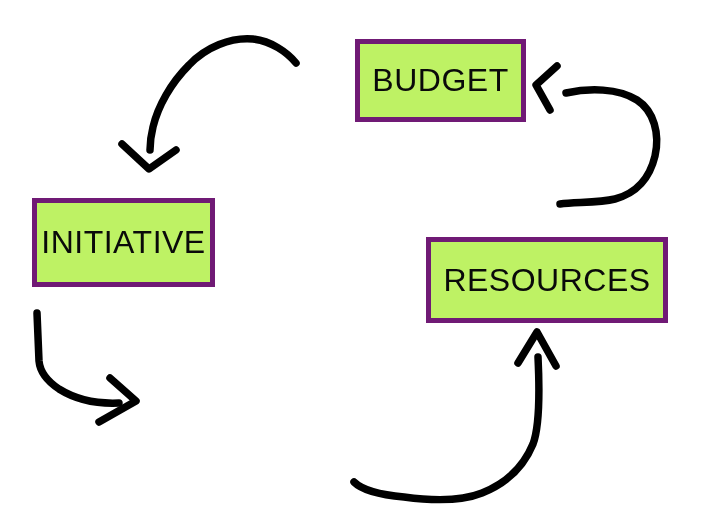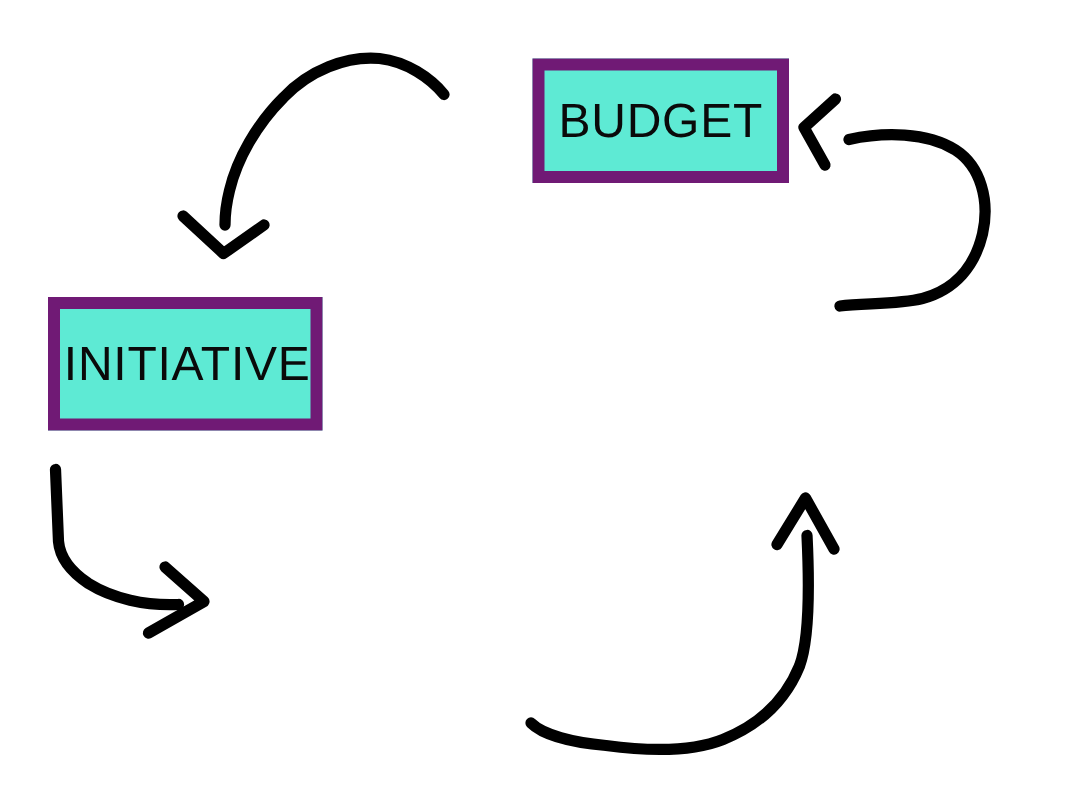--- a/index.html
+++ b/index.html
@@ -18,35 +18,35 @@
   .arrows {
     position: absolute;
     left: 0;
     top: 0;
     width: 720px;
     height: 528px;
   }
   .node {
     position: absolute;
     box-sizing: border-box;
-    background: #5eead4;
-    border: 8px solid #701a75;
+    background: #bef264;
+    border: 5px solid #701a75;
     display: flex;
     align-items: center;
     justify-content: center;
   }
   .node-label {
     font-size: 32px;
     font-weight: 400;
     letter-spacing: 0.5px;
     color: #0a0a0a;
     white-space: nowrap;
   }
   #node-budget     { left: 355px; top: 39px;  width: 171px; height: 83px; }
-  #node-initiative { left: 32px;  top: 198px; width: 183px; height: 89px; justify-content: flex-end; }
+  #node-initiative { left: 32px;  top: 198px; width: 183px; height: 89px; }
   #node-identity   { left: 190px; top: 368px; width: 178px; height: 81px; }
   #node-resources  { left: 426px; top: 237px; width: 242px; height: 86px; }
   .stroke {
     fill: none;
     stroke: #000000;
     stroke-width: 7.5;
     stroke-linecap: round;
     stroke-linejoin: round;
   }
 </style>
@@ -80,14 +80,17 @@
 
   <div class="node" id="node-budget">
     <span class="node-label">BUDGET</span>
   </div>
 
   <div class="node" id="node-initiative">
     <span class="node-label">INITIATIVE</span>
   </div>
 
 
+  <div class="node" id="node-resources">
+    <span class="node-label">RESOURCES</span>
+  </div>
 
 </div>
 
 </body></html>

